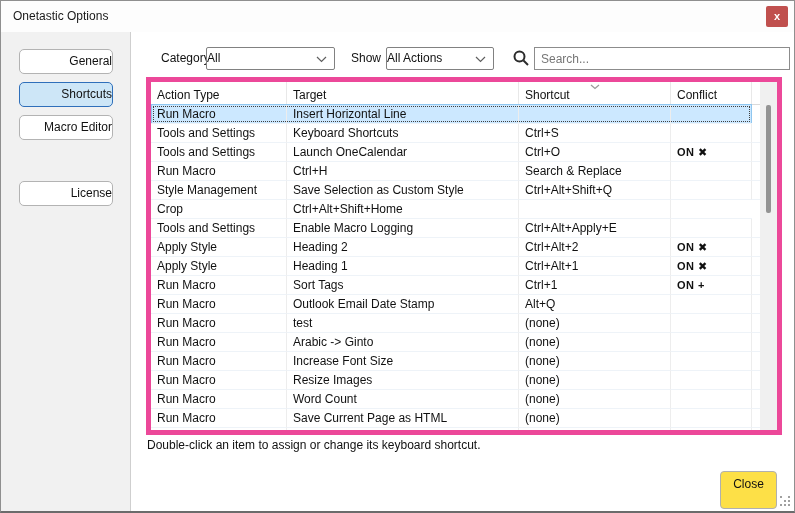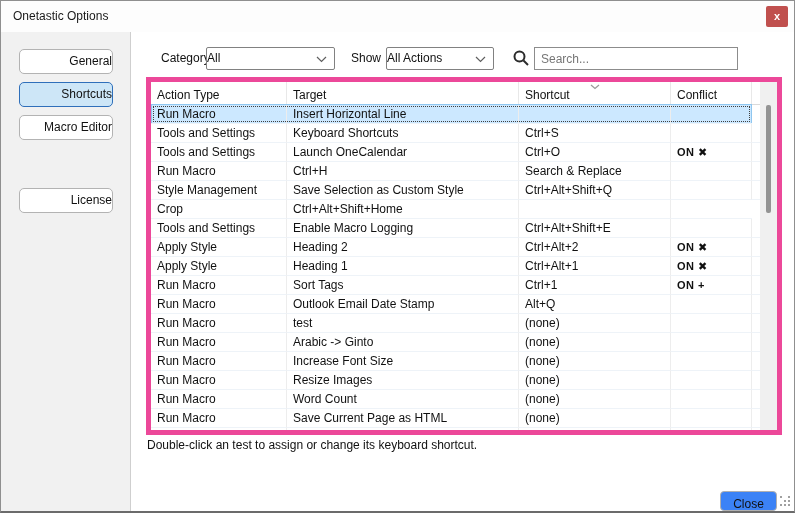--- a/index.html
+++ b/index.html
@@ -12,21 +12,21 @@
 
   
   .sidebar{position:absolute;left:0;top:31px;bottom:0;width:130px;background:#f1f1f1;border-right:1px solid #cfcfcf;box-sizing:border-box;}
   .side-btn{position:absolute;left:18px;width:94px;height:25px;background:#ffffff;border:1px solid #b3b3b3;border-radius:5px;font-size:12px;color:#111;text-align:right;line-height:23px;box-sizing:border-box;}
   .side-btn.selected{background:#cde6f7;border:1.5px solid #2f6fba;line-height:22px;}
 
   
   .tb-label{position:absolute;top:46px;height:23px;line-height:23px;font-size:12px;color:#111;}
   .combo{position:absolute;top:46px;height:23px;background:#fff;border:1px solid #818181;border-radius:2px;box-sizing:border-box;font-size:12px;color:#111;line-height:21px;}
   .combo svg{position:absolute;right:7px;top:8px;}
-  .search-wrap{position:absolute;left:533px;top:46px;width:204px;height:23px;}
+  .search-wrap{position:absolute;left:533px;top:46px;width:256px;height:23px;}
   .search-input{width:100%;height:100%;box-sizing:border-box;border:1px solid #8c8c8c;font-family:"Liberation Sans","DejaVu Sans",sans-serif;font-size:12px;padding:0 6px;outline:none;color:#111;}
   .search-input::placeholder{color:#767676;}
   .mag{position:absolute;left:511px;top:48px;}
 
   
   .table{position:absolute;left:145px;top:76px;width:636px;height:358px;border:5px solid #ec4899;box-sizing:border-box;background:#fff;overflow:hidden;}
   .thead{display:grid;grid-template-columns:136px 232px 152px 81px auto;height:23px;border-bottom:1px solid #dadada;box-sizing:border-box;}
   .hcell{position:relative;font-size:12px;color:#111;line-height:26px;padding-left:6px;border-right:1px solid #e8e8e8;overflow:hidden;box-sizing:border-box;}
   .hcell.filler{border-right:none;}
   .sortchev{position:absolute;top:2px;left:50%;margin-left:-5px;}
@@ -36,40 +36,40 @@
   .cell.c4{border-right:none;}
   .cell.conflict{font-weight:700;font-size:11px;letter-spacing:0.5px;}
   .row.selected::before{content:"";position:absolute;left:0;top:-1px;width:601px;height:20px;background:#cce8ff;box-shadow:inset 0 0 0 1px #8fc6ef;outline:1px dotted #404040;outline-offset:-3px;z-index:0;}
 
   
   .vscroll{position:absolute;right:0;top:0;bottom:0;width:17px;background:#f0f0f0;z-index:3;}
   .vthumb{position:absolute;left:6px;top:23px;width:5px;height:108px;background:#949494;border-radius:2px;}
 
   
   .hint{position:absolute;left:146px;top:437px;font-size:12px;color:#111;}
-  .close-btn{position:absolute;left:719px;top:470px;width:57px;height:20px;background:#3b82f6;border:1px solid #b0b0b0;border-radius:4px;font-size:12px;color:#111;text-align:center;line-height:24px;box-sizing:border-box;margin-top:20px;}
+  .close-btn{position:absolute;left:719px;top:470px;width:57px;height:38px;background:#fde047;border:1px solid #b0b0b0;border-radius:4px;font-size:12px;color:#111;text-align:center;line-height:24px;box-sizing:border-box;}
   .grip{position:absolute;right:3px;bottom:4px;width:11px;height:11px;}
   .grip::before{content:"";position:absolute;left:0;top:0;width:2px;height:2px;background:#a0a0a0;box-shadow:8px 0 0 #a0a0a0, 4px 4px 0 #a0a0a0, 8px 4px 0 #a0a0a0, 0 8px 0 #a0a0a0, 4px 8px 0 #a0a0a0, 8px 8px 0 #a0a0a0;transform:translate(0,0);}
   .grip::before{left:0;top:0;}
 </style>
 </head>
 <body>
 
 <div id="window">
 
   <div class="titlebar">
     <div class="title-text">Onetastic Options</div>
     <div class="close-red">x</div>
   </div>
 
   <div class="sidebar">
       <div class="side-btn" style="top: 17px;">General</div>
       <div class="side-btn selected" style="top: 50px;">Shortcuts</div>
       <div class="side-btn" style="top: 83px;">Macro Editor</div>
-      <div class="side-btn" style="top: 156px;">License</div>
+      <div class="side-btn" style="top: 149px;">License</div>
     </div>
 
   <div class="tb-label" style="left:160px;">Category</div>
   <div class="combo" style="left:205px;width:129px;">
     <span>All</span>
     <svg width="11" height="7" viewBox="0 0 11 7">
         <polyline points="1,1 5.5,5.5 10,1" fill="none" stroke="#5f5f5f" stroke-width="1.2"></polyline>
       </svg>
   </div>
 
@@ -136,21 +136,21 @@
         </div>
         <div class="row">
           <div class="cell c1">Crop</div>
           <div class="cell c2">Ctrl+Alt+Shift+Home</div>
           <div class="cell c3"></div>
           <div class="cell c4"></div>
         </div>
         <div class="row">
           <div class="cell c0">Tools and Settings</div>
           <div class="cell c1">Enable Macro Logging</div>
-          <div class="cell c2">Ctrl+Alt+Shift+E</div>
+          <div class="cell c2">Ctrl+Alt+Apply+E</div>
           <div class="cell c3"></div>
           <div class="cell c4"></div>
         </div>
         <div class="row">
           <div class="cell c0">Apply Style</div>
           <div class="cell c1">Heading 2</div>
           <div class="cell c2">Ctrl+Alt+2</div>
           <div class="cell c3 conflict">ON ✖</div>
           <div class="cell c4"></div>
         </div>
@@ -223,17 +223,17 @@
           <div class="cell c2">(none)</div>
           <div class="cell c3"></div>
           <div class="cell c4"></div>
         </div>
       </div>
     <div class="vscroll">
       <div class="vthumb"></div>
     </div>
   </div>
 
-  <div class="hint">Double-click an test to assign or change its keyboard shortcut.</div>
+  <div class="hint">Double-click an item to assign or change its keyboard shortcut.</div>
   <div class="close-btn">Close</div>
   <div class="grip"></div>
 
 </div>
 
 </body></html>

